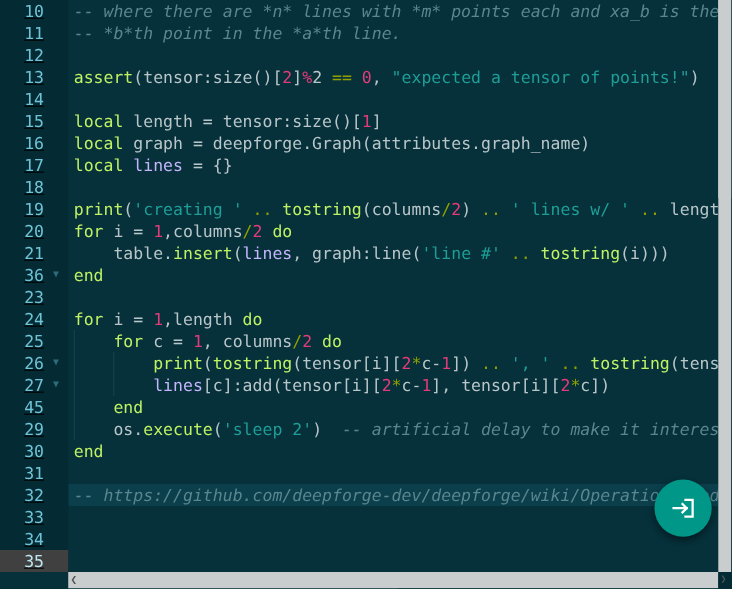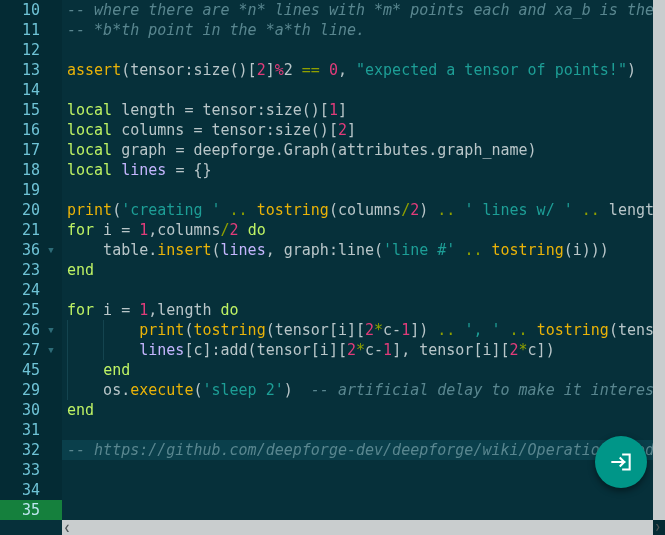--- a/index.html
+++ b/index.html
@@ -16,31 +16,32 @@
     background:#06303a;
     overflow:hidden;
   }
 
   
   #gutter {
     position:absolute; left:0; top:0;
     width:62px; height:520px;
     background:#042b34;
     z-index:3;
+    text-decoration:underline;
   }
   .gutter-row {
     position:relative;
     height:20px; line-height:20px;
     font-size:15px;
     color:#6fc3d6;
     text-align:right;
     padding-right:22px;
     white-space:nowrap;
   }
-  .gutter-row.active { background:#15803d; color:#bfe6ef; }
+  .gutter-row.active { background:#404040; color:#bfe6ef; }
   .fold {
     position:absolute; right:5px; top:0;
     width:12px; height:20px;
     line-height:20px; text-align:center;
     font-size:9px; color:#2d6c78;
   }
 
   
   #code-area {
     position:absolute; left:62px; top:0;
@@ -61,21 +62,21 @@
     background:#0a3f4b;
   }
   .code-row .ig {
     position:absolute; top:0; height:20px;
     border-left:1px solid #14444f;
   }
 
   
   .cm  { color:#59868f; font-style:italic; }   
   .kw  { color:#bef264; }                      
-  .fn  { color:#eab308;text-align:center; }                      
+  .fn  { color:#bef264;text-align:center; }                      
   .var { color:#c4b5fd; }                      
   .str { color:#1d9e96; }                      
   .num { color:#e03c7a; }                      
   .op  { color:#8fa000; }                      
   .pl  { color:#b9c6c9; }                      
 
   
   #vscroll {
     position:absolute; right:0; top:0;
     width:12px; height:520px;
@@ -169,30 +170,30 @@
       <div class="gutter-row active"><span>35</span></div>
     </div>
 
   <div id="code-area">
       <div class="code-row"><span class="cm">-- where there are *n* lines with *m* points each and xa_b is the x v</span></div>
       <div class="code-row"><span class="cm">-- *b*th point in the *a*th line.</span></div>
       <div class="code-row"></div>
       <div class="code-row"><span class="fn">assert</span><span class="pl">(tensor:size()[</span><span class="num">2</span><span class="pl">]</span><span class="num">%</span><span class="pl">2</span><span class="pl"> </span><span class="op">==</span><span class="pl"> </span><span class="num">0</span><span class="pl">, </span><span class="str">"expected a tensor of points!"</span><span class="pl">)</span></div>
       <div class="code-row"></div>
       <div class="code-row"><span class="kw">local</span><span class="pl"> length </span><span class="pl">=</span><span class="pl"> tensor:size()[</span><span class="num">1</span><span class="pl">]</span></div>
-      <div class="code-row"><span class="kw">local</span><span class="pl"> columns </span><span class="pl">=</span><span class="pl"> tensor:size()[</span><span class="num">2</span><span class="pl">]</span></div>
       <div class="code-row"><span class="kw">local</span><span class="pl"> graph </span><span class="pl">=</span><span class="pl"> deepforge.Graph(attributes.graph_name)</span></div>
       <div class="code-row"><span class="kw">local</span><span class="pl"> </span><span class="var">lines</span><span class="pl"> </span><span class="pl">=</span><span class="pl"> {}</span></div>
       <div class="code-row"></div>
       <div class="code-row"><span class="fn">print</span><span class="pl">(</span><span class="str">'creating '</span><span class="pl"> </span><span class="op">..</span><span class="pl"> </span><span class="fn">tostring</span><span class="pl">(columns</span><span class="op">/</span><span class="num">2</span><span class="pl">) </span><span class="op">..</span><span class="pl"> </span><span class="str">' lines w/ '</span><span class="pl"> </span><span class="op">..</span><span class="pl"> length </span></div>
       <div class="code-row"><span class="kw">for</span><span class="pl"> i </span><span class="pl">=</span><span class="pl"> </span><span class="num">1</span><span class="pl">,columns</span><span class="op">/</span><span class="num">2</span><span class="pl"> </span><span class="kw">do</span></div>
       <div class="code-row"><span class="pl">    table.</span><span class="fn">insert</span><span class="pl">(</span><span class="var">lines</span><span class="pl">, graph:line(</span><span class="str">'line #'</span><span class="pl"> </span><span class="op">..</span><span class="pl"> </span><span class="fn">tostring</span><span class="pl">(i)))</span></div>
       <div class="code-row"><span class="kw">end</span></div>
       <div class="code-row"></div>
       <div class="code-row"><span class="kw">for</span><span class="pl"> i </span><span class="pl">=</span><span class="pl"> </span><span class="num">1</span><span class="pl">,length </span><span class="kw">do</span></div>
+      <div class="code-row"><span class="ig" style="left: 5px;"></span><span class="pl">    </span><span class="kw">for</span><span class="pl"> c </span><span class="pl">=</span><span class="pl"> </span><span class="num">1</span><span class="pl">, columns</span><span class="op">/</span><span class="num">2</span><span class="pl"> </span><span class="kw">do</span></div>
       <div class="code-row"><span class="ig" style="left: 5px;"></span><span class="ig" style="left: 41px;"></span><span class="pl">        </span><span class="fn">print</span><span class="pl">(</span><span class="fn">tostring</span><span class="pl">(tensor[i][</span><span class="num">2</span><span class="op">*</span><span class="pl">c-</span><span class="num">1</span><span class="pl">]) </span><span class="op">..</span><span class="pl"> </span><span class="str">', '</span><span class="pl"> </span><span class="op">..</span><span class="pl"> </span><span class="fn">tostring</span><span class="pl">(tensor[i][</span></div>
       <div class="code-row"><span class="ig" style="left: 5px;"></span><span class="ig" style="left: 41px;"></span><span class="pl">        </span><span class="var">lines</span><span class="pl">[c]:add(tensor[i][</span><span class="num">2</span><span class="op">*</span><span class="pl">c-</span><span class="num">1</span><span class="pl">], tensor[i][</span><span class="num">2</span><span class="op">*</span><span class="pl">c])</span></div>
       <div class="code-row"><span class="ig" style="left: 5px;"></span><span class="pl">    </span><span class="kw">end</span></div>
       <div class="code-row"><span class="ig" style="left: 5px;"></span><span class="pl">    os.</span><span class="fn">execute</span><span class="pl">(</span><span class="str">'sleep 2'</span><span class="pl">)  </span><span class="cm">-- artificial delay to make it interesting</span></div>
       <div class="code-row"><span class="kw">end</span></div>
       <div class="code-row"></div>
       <div class="code-row active"><span class="cm">-- https://github.com/deepforge-dev/deepforge/wiki/Operation-Feedback</span></div>
     </div>
 
   <div id="vscroll">

